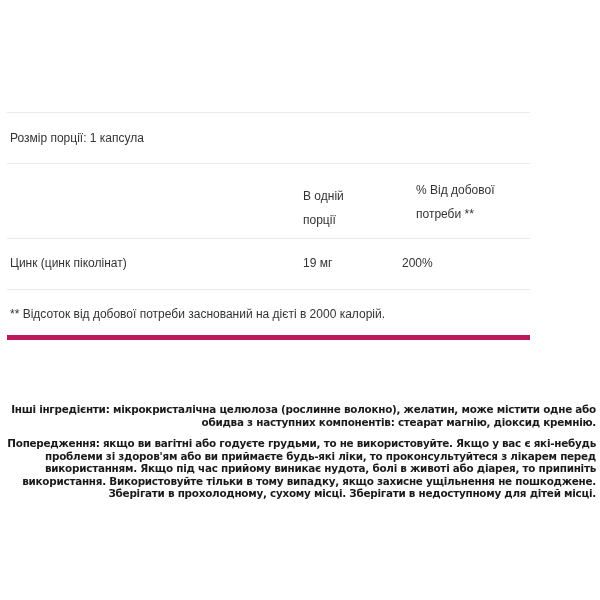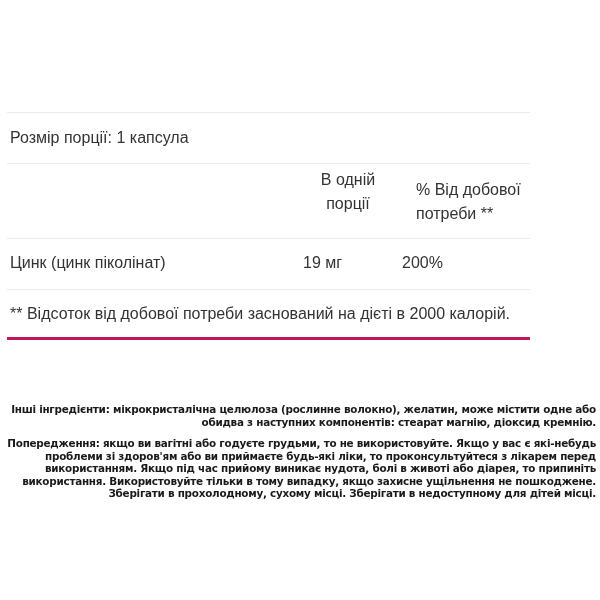--- a/index.html
+++ b/index.html
@@ -1,26 +1,26 @@
 <!DOCTYPE html>
 <html><head>
   <meta charset="utf-8">
   <style>
     * { box-sizing: border-box; margin: 0; padding: 0; }
     html, body { width: 600px; height: 600px; background: #ffffff; overflow: hidden; }
     body { font-family: "Liberation Sans", "DejaVu Sans", sans-serif; color: #333333; position: relative; }
 
     .facts { position: absolute; left: 7px; top: 112px; width: 523px; }
     .row { border-top: 1px solid #ebebeb; position: relative; }
-    .row.last { border-bottom: 3px solid #be185d; }
-    .cell { font-size: 16px; line-height: 24px; position: absolute; }
+    .row.last { border-bottom: 5px solid #be185d; }
+    .cell { font-size: 12px; line-height: 24px; position: absolute; }
     .row.simple { height: 51px; }
     .row.simple .cell { left: 3px; top: 13px; }
     .row.header { height: 75px; }
-    .row.header .c2 { left: 296px; top: 4px; width: 90px; text-align: center; }
+    .row.header .c2 { left: 296px; top: 20px; width: 90px; }
     .row.header .c3 { left: 409px; top: 14px; width: 110px; }
     .row.nutrient { height: 51px; }
     .row.nutrient .c1 { left: 3px; top: 12px; }
     .row.nutrient .c2 { left: 296px; top: 12px; }
     .row.nutrient .c3 { left: 395px; top: 12px; }
     .row.footnote { height: 51px; }
     .row.footnote .cell { left: 3px; top: 12px; }
 
     .notes { position: absolute; left: 6px; top: 403px; width: 590px; font-size: 10.4px; line-height: 12.5px; font-weight: bold; color: #1a1a1a; font-family: "DejaVu Sans", sans-serif; letter-spacing: -0.25px; }
     .notes p { margin-bottom: 9px; text-align: right; }

